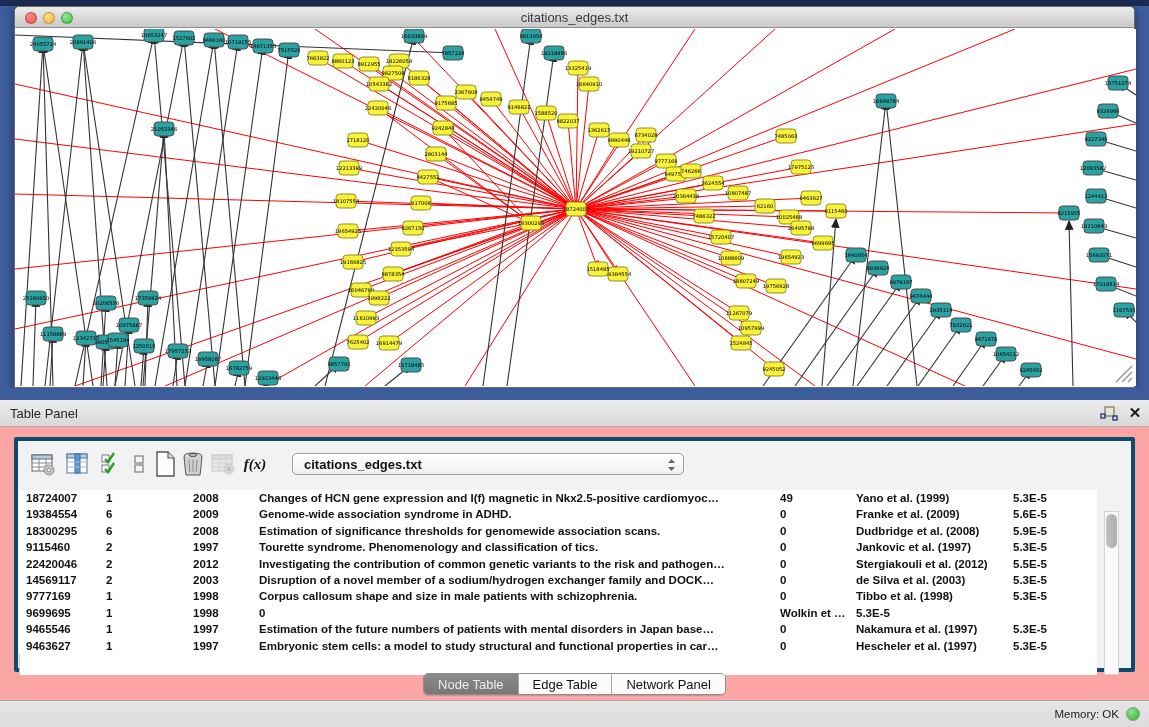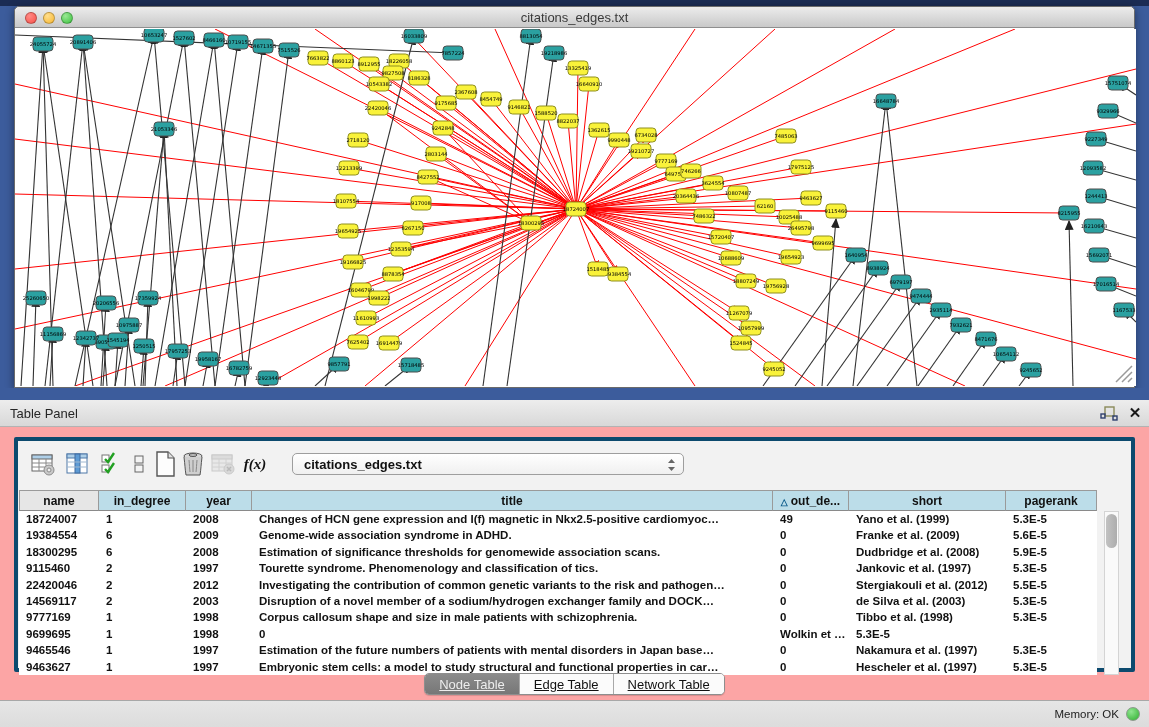--- a/index.html
+++ b/index.html
@@ -59,21 +59,21 @@
   #rows-bg { position:absolute; left:1px; top:70px; width:1078px; height:164px; background:#fff; border-left:1px solid #C9C9C9; }
 
   
   #vscroll { position:absolute; left:1086px; top:70px; width:15px; height:164px; background:#FAFAFA; border:1px solid #D4D4D4; }
   #vthumb { position:absolute; left:1px; top:2px; width:11px; height:34px; background:linear-gradient(90deg,#C2C2C2,#ADADAD); border-radius:6px; }
 
   
   #tabs { position:absolute; left:0; top:273px; width:1149px; height:24px; display:flex; justify-content:center; }
   #tabs-inner { display:flex; border:1px solid #8E8E8E; border-radius:5px; overflow:hidden; height:22px;
     background:#FBFBFB; box-shadow:0 1px 1px rgba(0,0,0,.15); }
-  .tab { font-size:13px; padding:0 14px; line-height:21px; color:#111; border-right:1px solid #A8A8A8; background:#FBFBFB;text-decoration:underline; }
+  .tab { font-size:13px; padding:0 14px; line-height:21px; color:#111; border-right:1px solid #A8A8A8; background:#FBFBFB; }
   .tab:last-child { border-right:none; }
   .tab.active { background:linear-gradient(#8B8B8B,#777777); color:#EDEDED; }
 
   
   #status-bar { position:absolute; left:0; top:700px; width:1149px; height:27px;
     background:linear-gradient(#E6E6E6,#DCDCDC); border-top:1px solid #A8A8A8; }
   #memory-label { position:absolute; right:30px; top:7px; font-size:11.5px; color:#222; }
   #memory-dot { position:absolute; right:9px; top:6px; width:14px; height:14px; border-radius:50%;
     background:radial-gradient(circle at 35% 30%, #8FE58F, #2FAF2F); border:1px solid #8A9A8A; }
 
@@ -798,29 +798,20 @@
           <span id="table-select-value">citations_edges.txt</span>
           <svg id="select-arrows" width="9" height="14" viewBox="0 0 9 14">
             <path d="M1,5 L4.5,1 L8,5 z" fill="#666"></path>
             <path d="M1,9 L4.5,13 L8,9 z" fill="#666"></path>
           </svg>
         </div>
       </div>
 
       <div id="rows-bg"></div>
       <div id="grid">
-        <div class="hdr-row" id="hdr-row">
-            <div class="hdr-cell">name</div>
-            <div class="hdr-cell">in_degree</div>
-            <div class="hdr-cell">year</div>
-            <div class="hdr-cell">title</div>
-            <div class="hdr-cell"><span class="sort-glyph">△</span>out_de...</div>
-            <div class="hdr-cell">short</div>
-            <div class="hdr-cell">pagerank</div>
-          </div>
         <div id="rows-container">
             <div class="data-row">
               <div class="cell">18724007</div>
               <div class="cell">1</div>
               <div class="cell">2008</div>
               <div class="cell">Changes of HCN gene expression and I(f) magnetic in Nkx2.5-positive cardiomyoc…</div>
               <div class="cell">49</div>
               <div class="cell">Yano et al. (1999)</div>
               <div class="cell">5.3E-5</div>
             </div>
@@ -909,21 +900,21 @@
 
       <div id="vscroll">
         <div id="vthumb"></div>
       </div>
     </div>
 
     <div id="tabs">
       <div id="tabs-inner">
           <div class="tab active">Node Table</div>
           <div class="tab">Edge Table</div>
-          <div class="tab">Network Table</div>
+          <div class="tab">Network Panel</div>
         </div>
     </div>
   </div>
 
   <div id="status-bar">
     <span id="memory-label">Memory: OK</span>
     <div id="memory-dot"></div>
   </div>
 
 </div>

